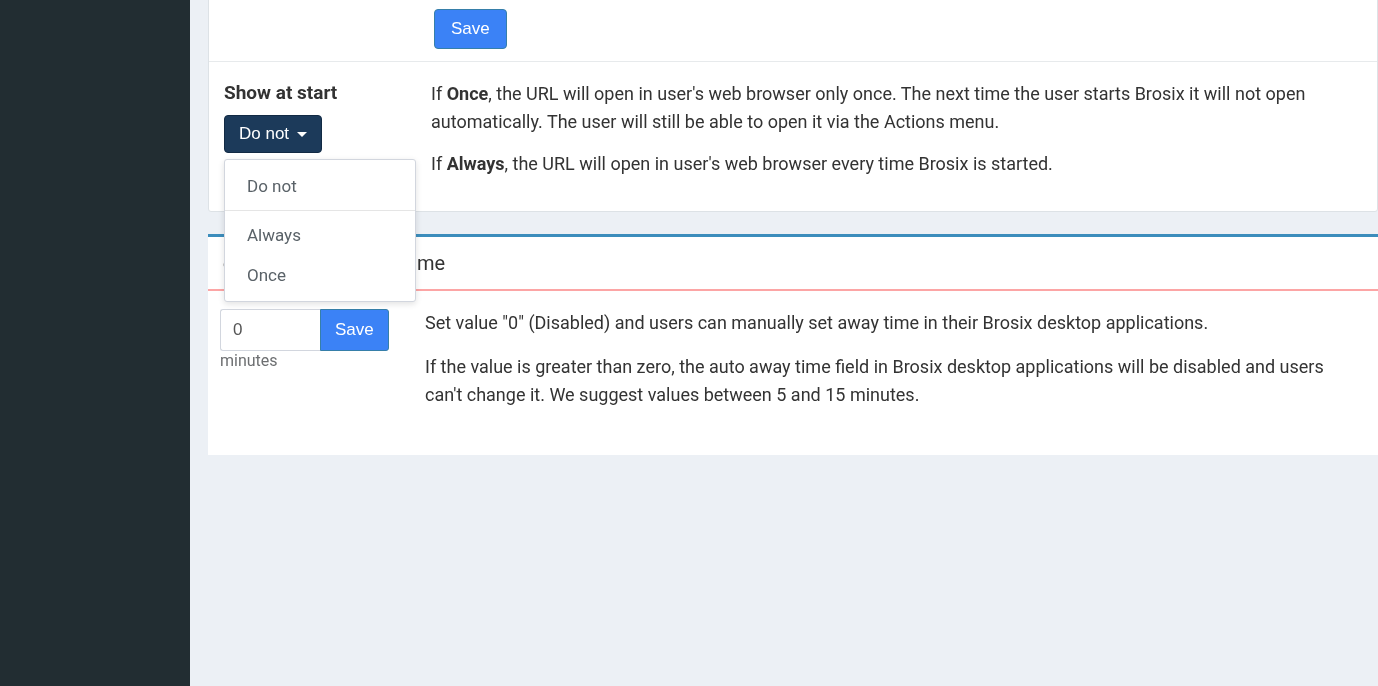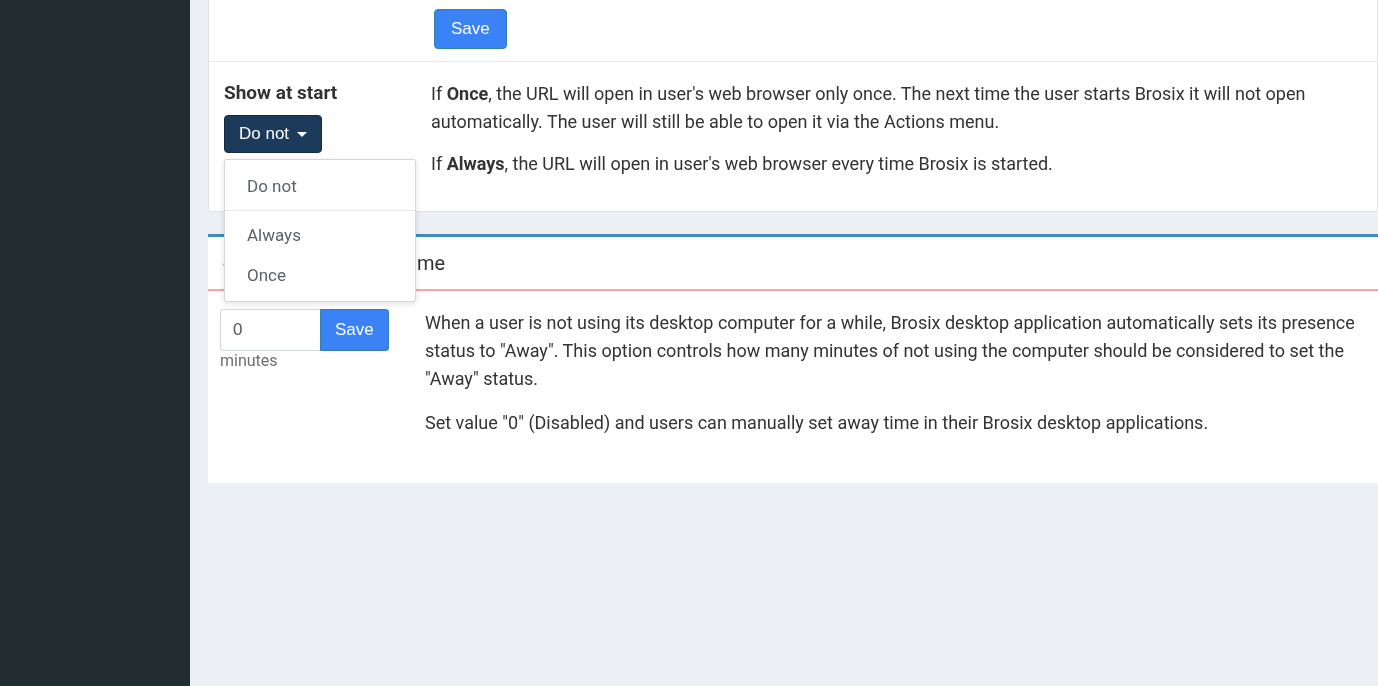--- a/index.html
+++ b/index.html
@@ -244,19 +244,19 @@
     </div>
     <div class="section2-body">
       <div class="s2-left">
         <div class="input-group">
           <input class="num-input" type="text" value="0" style="">
           <button class="btn btn-primary">Save</button>
         </div>
         <div class="minutes-label">minutes</div>
       </div>
       <div class="s2-right">
-        <p>When a user is not using its desktop computer for a while, Brosix desktop application automatically sets its presence status to "Away". This option controls how many minutes of not using the computer should be considered to set the "Away" status.</p>
         <p>Set value "0" (Disabled) and users can manually set away time in their Brosix desktop applications.</p>
+        <p>If the value is greater than zero, the auto away time field in Brosix desktop applications will be disabled and users can't change it. We suggest values between 5 and 15 minutes.</p>
       </div>
     </div>
   </div>
 
 </div>
 
 </body></html>

